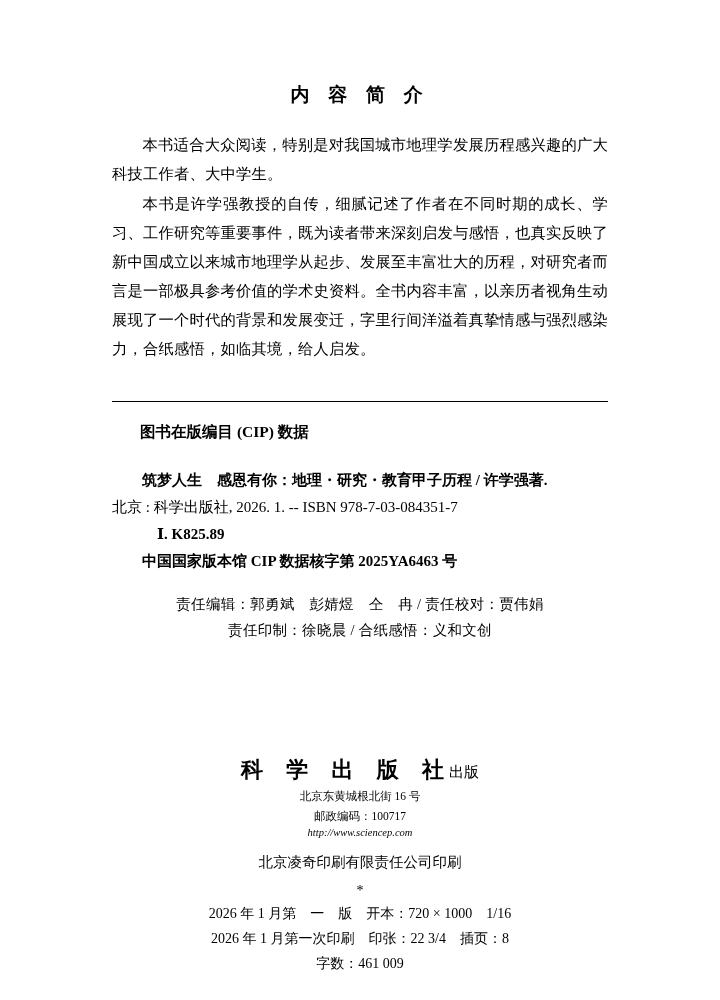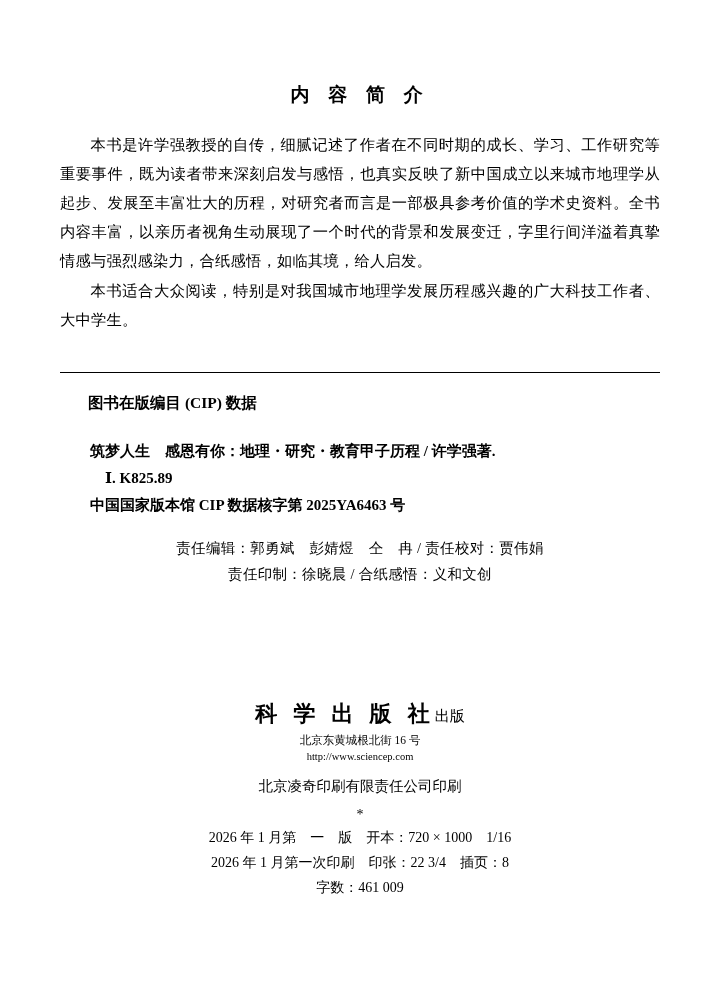--- a/index.html
+++ b/index.html
@@ -14,21 +14,21 @@
     color: #000000;
     position: relative;
     overflow: hidden;
   }
   .page {
     position: absolute;
     left: 0; top: 0;
     width: 720px;
     height: 1000px;
     box-sizing: border-box;
-    padding: 0 60px;
+    padding: 0 112px;
   }
 
   
   .section-title {
     text-align: center;
     font-size: 19px;
     font-weight: bold;
     letter-spacing: 7px;
     margin-top: 82px;
     margin-bottom: 22px;
@@ -85,36 +85,37 @@
 
   
   .publisher-block {
     margin-top: 112px;
     text-align: center;
   }
   .pub-name {
     font-size: 22px;
     font-weight: bold;
     letter-spacing: 5px;
-    font-family: Liberation Sans, sans-serif;
+    font-family: Liberation Mono, monospace;
   }
   .pub-name .suffix {
     font-size: 15px;
     font-weight: normal;
     letter-spacing: 0;
   }
   .pub-addr {
     font-size: 11.5px;
     line-height: 17px;
     margin-top: 3px;
   }
   .pub-url {
     font-size: 10.5px;
     line-height: 16px;
     font-family: "Liberation Serif", "DejaVu Serif", serif;
+    font-style: italic;
   }
   .printer {
     font-size: 14.5px;
     line-height: 25px;
     margin-top: 9px;
   }
   .star {
     font-size: 14px;
     line-height: 20px;
     margin-top: 6px;
@@ -124,39 +125,41 @@
     line-height: 25px;
   }
 </style>
 </head>
 <body>
 
 <div class="page">
 
   <div class="section-title">内 容 简 介</div>
 
+  <p class="para">本书适合大众阅读，特别是对我国城市地理学发展历程感兴趣的广大科技工作者、大中学生。</p>
   <p class="para">本书是许学强教授的自传，细腻记述了作者在不同时期的成长、学习、工作研究等重要事件，既为读者带来深刻启发与感悟，也真实反映了新中国成立以来城市地理学从起步、发展至丰富壮大的历程，对研究者而言是一部极具参考价值的学术史资料。全书内容丰富，以亲历者视角生动展现了一个时代的背景和发展变迁，字里行间洋溢着真挚情感与强烈感染力，合纸感悟，如临其境，给人启发。</p>
-  <p class="para">本书适合大众阅读，特别是对我国城市地理学发展历程感兴趣的广大科技工作者、大中学生。</p>
 
   <hr class="divider">
 
   <div class="cip-heading">图书在版编目 (CIP) 数据</div>
 
   <p class="cip-line indent1">筑梦人生　感恩有你：地理・研究・教育甲子历程 / 许学强著.</p>
+  <p class="cip-line indent-none">北京 : 科学出版社, 2026. 1. -- ISBN 978-7-03-084351-7</p>
   <p class="cip-line indent2">Ⅰ. K825.89</p>
   <p class="cip-line indent1">中国国家版本馆 CIP 数据核字第 2025YA6463 号</p>
 
   <div class="credits">
     <div class="credit-line">责任编辑：郭勇斌　彭婧煜　仝　冉 / 责任校对：贾伟娟</div>
     <div class="credit-line">责任印制：徐晓晨 / 合纸感悟：义和文创</div>
   </div>
 
   <div class="publisher-block">
     <div class="pub-name"><span>科 学 出 版 社</span><span class="suffix">出版</span></div>
     <div class="pub-addr">北京东黄城根北街 16 号</div>
+    <div class="pub-addr">邮政编码：100717</div>
     <div class="pub-url">http://www.sciencep.com</div>
     <div class="printer">北京凌奇印刷有限责任公司印刷</div>
     <div class="star">*</div>
     <div class="spec-line">2026 年 1 月第　一　版　开本：720 × 1000　1/16</div>
     <div class="spec-line">2026 年 1 月第一次印刷　印张：22 3/4　插页：8</div>
     <div class="spec-line">字数：461 009</div>
 
   </div>
 
 </div>

